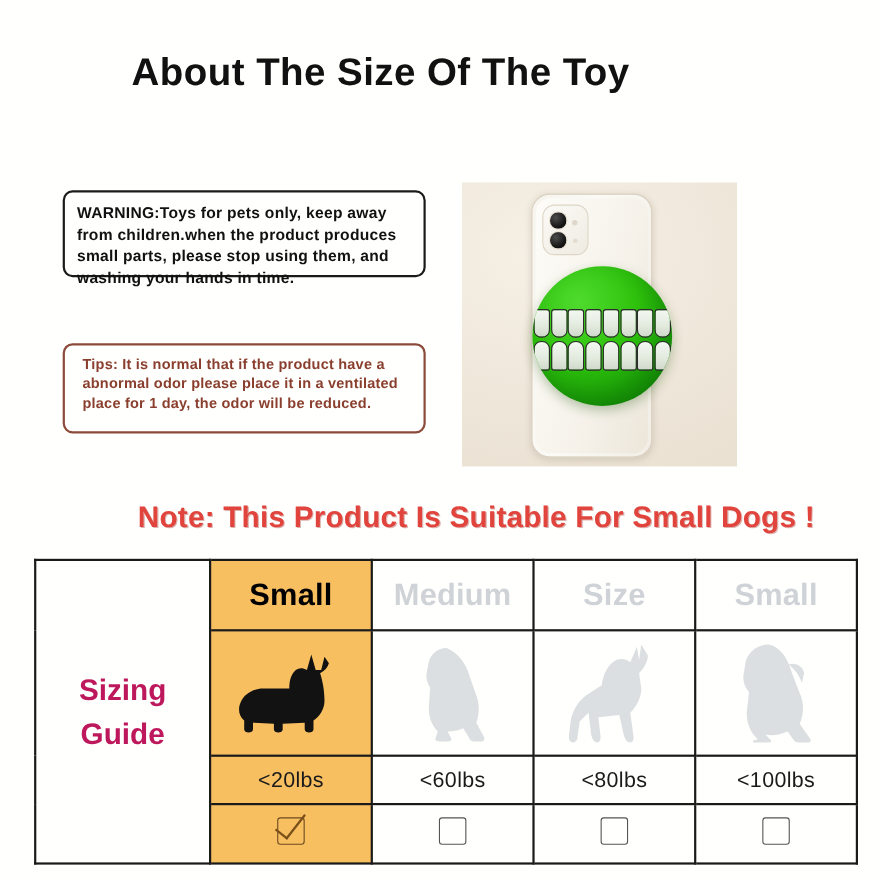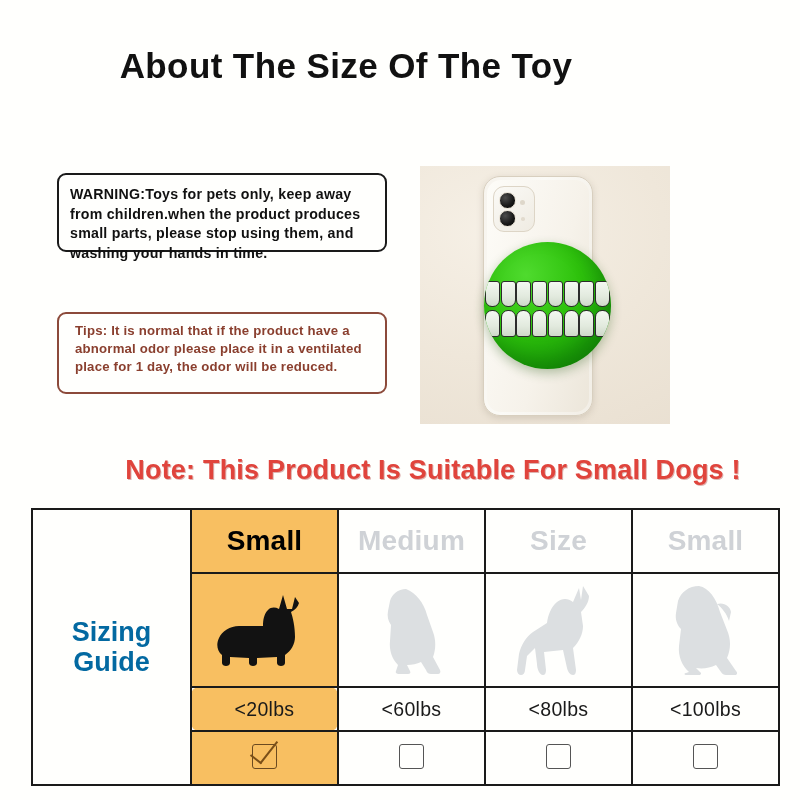--- a/index.html
+++ b/index.html
@@ -223,28 +223,28 @@
     border: 2.2px solid #1a1a1a;
     padding: 0;
     text-align: center;
     vertical-align: middle;
     background: #fffffd;
   }
   td.label-cell {
     width: 157px;
     font-size: 27px;
     font-weight: bold;
-    color: #0369a1;
-    line-height: 30px;
+    color: #be185d;
+    line-height: 40px;
   }
   td.size-col { width: 145px; }
 
   tr.header-row td { height: 62px; }
   tr.silhouette-row td { height: 112px; }
-  tr.weight-row td { height: 42px; border-radius: 8px; }
+  tr.weight-row td { height: 42px; }
   tr.check-row td { height: 52px; }
 
   .size-name {
     font-size: 28px;
     font-weight: bold;
     letter-spacing: 0.2px;
   }
   .size-name.selected { color: #000000; }
   .size-name.muted { color: #cfd2d6; }
 

